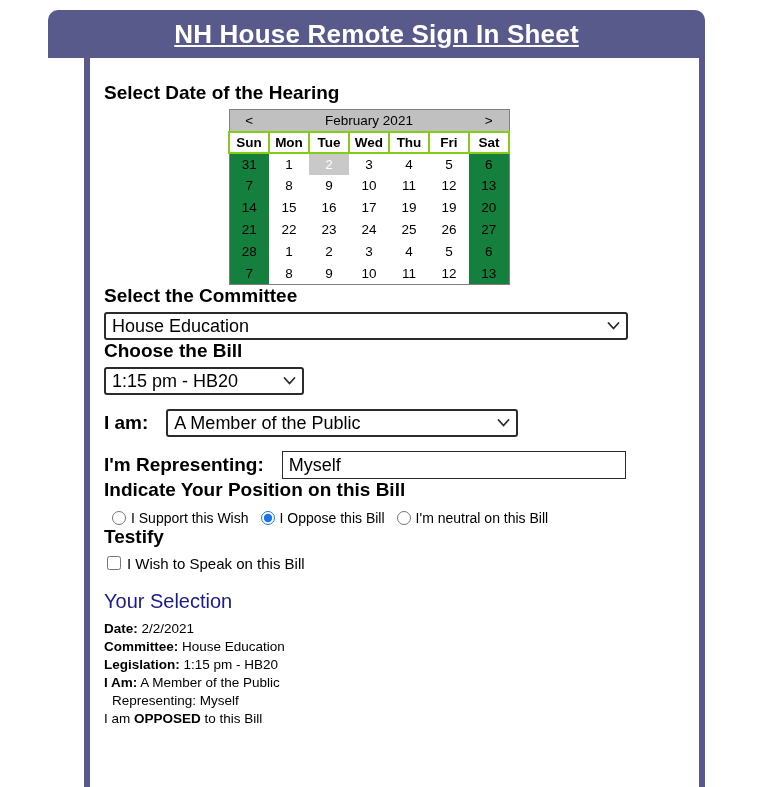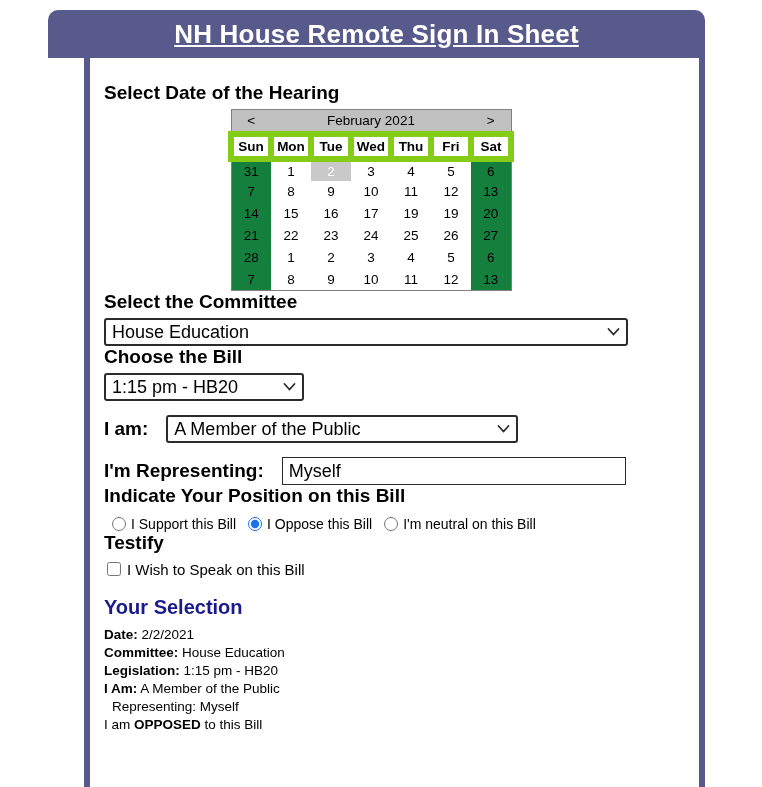--- a/index.html
+++ b/index.html
@@ -57,21 +57,21 @@
   }
   .cal-nav td {
     background: #c0c0c0;
     border-bottom: 1px solid #808080;
     padding: 3px 2px;
     text-align: center;
     cursor: default;
   }
   .cal-nav td.nav-btn { width: 40px; cursor: pointer; }
   .cal-day-header th {
-    border: 6px solid #84cc16;
+    border: 2px solid #84cc16;
     background: #ffffff;
     font-weight: 700;
     width: 40px;
     padding: 2px 0;
     text-align: center;
   }
   td.cal-day {
     width: 40px;
     height: 22px;
     text-align: center;
@@ -145,21 +145,21 @@
     align-items: center;
     margin: 7px 0 0 3px;
     font-size: 15px;
   }
   .check-row input { margin: 0 6px 0 0; width: 14px; height: 14px; }
 
   
   h2.your-selection {
     color: #1a1a8c;
     font-size: 20px;
-    font-weight: 700;
+    font-weight: 400;
     margin: 18px 0 7px 0;
   }
   .summary-line {
     font-size: 13.5px;
     line-height: 18px;
   }
   .summary-line b { font-weight: 700; }
   .summary-line.indented { padding-left: 8px; }
 </style>
 </head>
@@ -283,21 +283,21 @@
 
     <div class="inline-row">
       <span class="row-label">I'm Representing:</span>
       <input type="text" class="rep-input" value="Myself" style="">
     </div>
 
     <h2 class="section-heading mt16">Indicate Your Position on this Bill</h2>
     <div class="radio-row" id="position-radio-group">
         <label class="radio-option">
           <input type="radio" name="position" style="">
-          <span>I Support this Bill</span>
+          <span>I Support this Wish</span>
         </label>
         <label class="radio-option">
           <input type="radio" name="position" checked="" style="">
           <span>I Oppose this Bill</span>
         </label>
         <label class="radio-option">
           <input type="radio" name="position" style="">
           <span>I'm neutral on this Bill</span>
         </label>
       </div>

